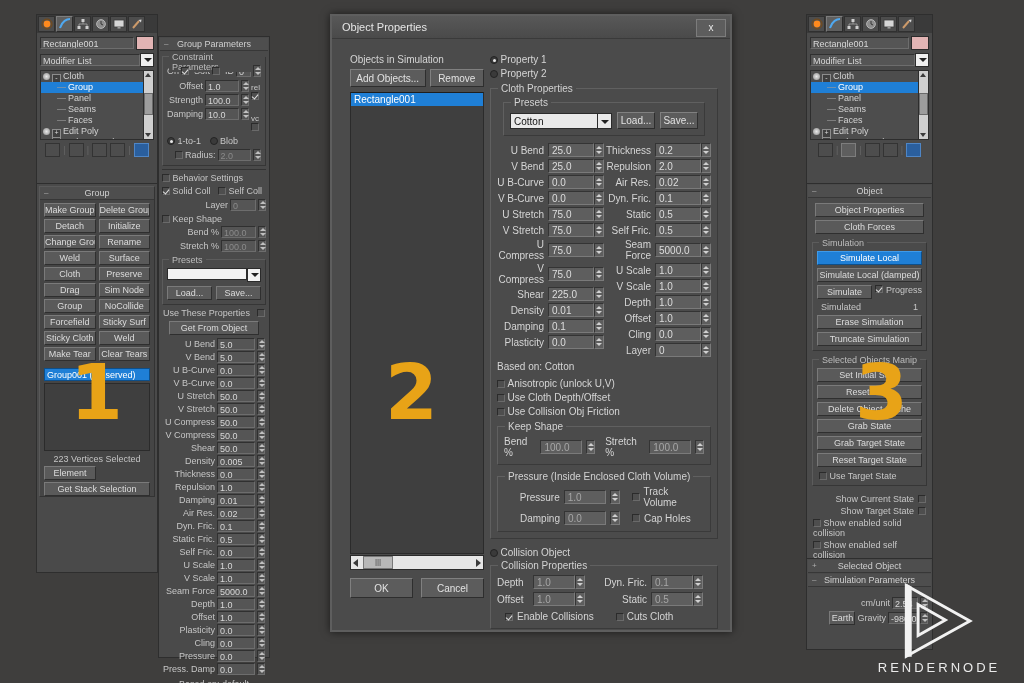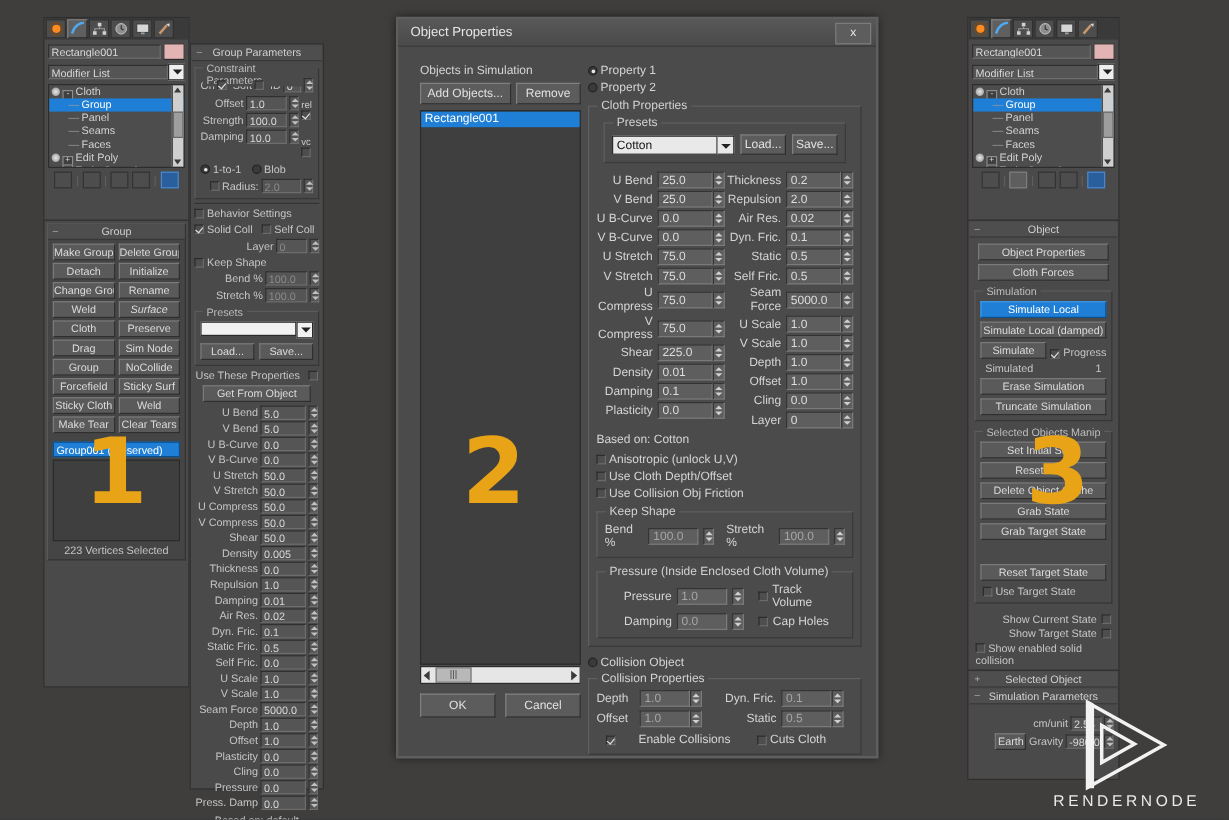--- a/index.html
+++ b/index.html
@@ -196,21 +196,21 @@
           <div style="display:flex;gap:3px;margin-bottom:2px;">
             <div class="btn" style="flex:1;">Detach</div>
             <div class="btn" style="flex:1;">Initialize</div>
           </div>
           <div style="display:flex;gap:3px;margin-bottom:2px;">
             <div class="btn" style="flex:1;">Change Group</div>
             <div class="btn" style="flex:1;">Rename</div>
           </div>
           <div style="display:flex;gap:3px;margin-bottom:2px;">
             <div class="btn" style="flex:1;">Weld</div>
-            <div class="btn" style="flex:1;font-style:italic;">Surface</div>
+            <div class="btn" style="flex:1;">Surface</div>
           </div>
           <div style="display:flex;gap:3px;margin-bottom:2px;">
             <div class="btn" style="flex:1;">Cloth</div>
             <div class="btn" style="flex:1;">Preserve</div>
           </div>
           <div style="display:flex;gap:3px;margin-bottom:2px;">
             <div class="btn" style="flex:1;">Drag</div>
             <div class="btn" style="flex:1;">Sim Node</div>
           </div>
           <div style="display:flex;gap:3px;margin-bottom:2px;">
@@ -227,20 +227,24 @@
           </div>
           <div style="display:flex;gap:3px;margin-bottom:2px;">
             <div class="btn" style="flex:1;">Make Tear</div>
             <div class="btn" style="flex:1;">Clear Tears</div>
           </div>
         </div>
 
       <div class="fld" style="margin:2px 4px;height:13px;line-height:13px;background:#1f7fd6;color:#fff;border-color:#0d4f8a;">Group001 (preserved)</div>
       <div style="margin:0 4px;height:66px;background:#3f3f3f;border:1px solid #2b2b2b;"></div>
       <div style="text-align:center;font-size:9px;color:#c4c4c4;margin:3px 0 2px 0;">223 Vertices Selected</div>
+      <div style="padding:0 4px;">
+        <div class="btn" style="width:52px;margin-bottom:2px;">Element</div>
+        <div class="btn" style="width:100%;">Get Stack Selection</div>
+      </div>
     </div>
   </div>
 
   <div class="pnl" style="left:158px;top:36px;width:110px;height:620px;">
     <div class="rollhdr" style="margin:1px;">
       <span class="tri">–</span>
       <span>Group Parameters</span>
     </div>
 
     <div class="grp" style="margin:5px 3px 3px 3px;">
@@ -565,41 +569,41 @@
     </div>
     <div style="padding:4px 8px 0 8px;">
       <div class="btn">Object Properties</div>
       <div class="btn" style="margin-top:3px;">Cloth Forces</div>
     </div>
 
     <div class="grp" style="margin:8px 5px 4px 5px;">
       <span class="lbl">Simulation</span>
       <div class="btn on">Simulate Local</div>
       <div class="btn" style="margin-top:3px;">Simulate Local (damped)</div>
-      <div style="display:flex;align-items:flex-end;margin-top:3px;gap:3px;">
+      <div style="display:flex;align-items:flex-start;margin-top:3px;gap:3px;">
         <div class="btn" style="flex:1;">Simulate</div>
         <span class="cb ck"></span>
         <span class="txt">Progress</span>
       </div>
       <div style="display:flex;margin-top:3px;padding:0 4px;">
         <span class="txt" style="flex:1;">Simulated</span>
         <span class="txt">1</span>
       </div>
       <div class="btn" style="margin-top:3px;">Erase Simulation</div>
       <div class="btn" style="margin-top:3px;">Truncate Simulation</div>
     </div>
 
     <div class="grp" style="margin:8px 5px 4px 5px;">
       <span class="lbl">Selected Objects Manip</span>
       <div id="manipBtns">
           <div class="btn" style="margin-bottom:3px;">Set Initial State</div>
           <div class="btn" style="margin-bottom:3px;">Reset State</div>
           <div class="btn" style="margin-bottom:3px;">Delete Object Cache</div>
           <div class="btn" style="margin-bottom:3px;">Grab State</div>
-          <div class="btn" style="margin-bottom:20px;">Grab Target State</div>
+          <div class="btn" style="margin-bottom:3px;">Grab Target State</div>
           <div class="btn" style="margin-bottom:3px;">Reset Target State</div>
         </div>
       <div style="margin-top:4px;padding-left:2px;">
         <span class="cb"></span>
         <span class="txt">Use Target State</span>
       </div>
     </div>
 
     <div style="padding:4px 6px 0 6px;">
       <div style="display:flex;align-items:center;margin-bottom:2px;">
@@ -883,21 +887,21 @@
         <div style="display:flex;align-items:center;margin-bottom:5px;">
           <span class="dlbl" style="width:36px;">Offset</span>
           <span class="dfld" style="width:42px;color:#a6a6a6;">1.0</span>
           <span class="dspin"></span>
           <span class="dlbl" style="width:52px;text-align:right;margin-left:10px;">Static</span>
           <span class="dfld" style="width:42px;color:#a6a6a6;margin-left:4px;">0.5</span>
           <span class="dspin"></span>
         </div>
         <div style="display:flex;align-items:center;padding-left:8px;">
           <span class="cb ck"></span>
-          <span class="dlbl" style="margin-left:19px;">Enable Collisions</span>
+          <span class="dlbl" style="margin-left:4px;">Enable Collisions</span>
           <span class="cb" style="margin-left:22px;"></span>
           <span class="dlbl" style="margin-left:3px;">Cuts Cloth</span>
         </div>
       </div>
     </div>
   </div>
 
   <div class="marker" style="left:70px;top:355px;">1</div>
   <div class="marker" style="left:385px;top:355px;">2</div>
   <div class="marker" style="left:855px;top:355px;">3</div>

